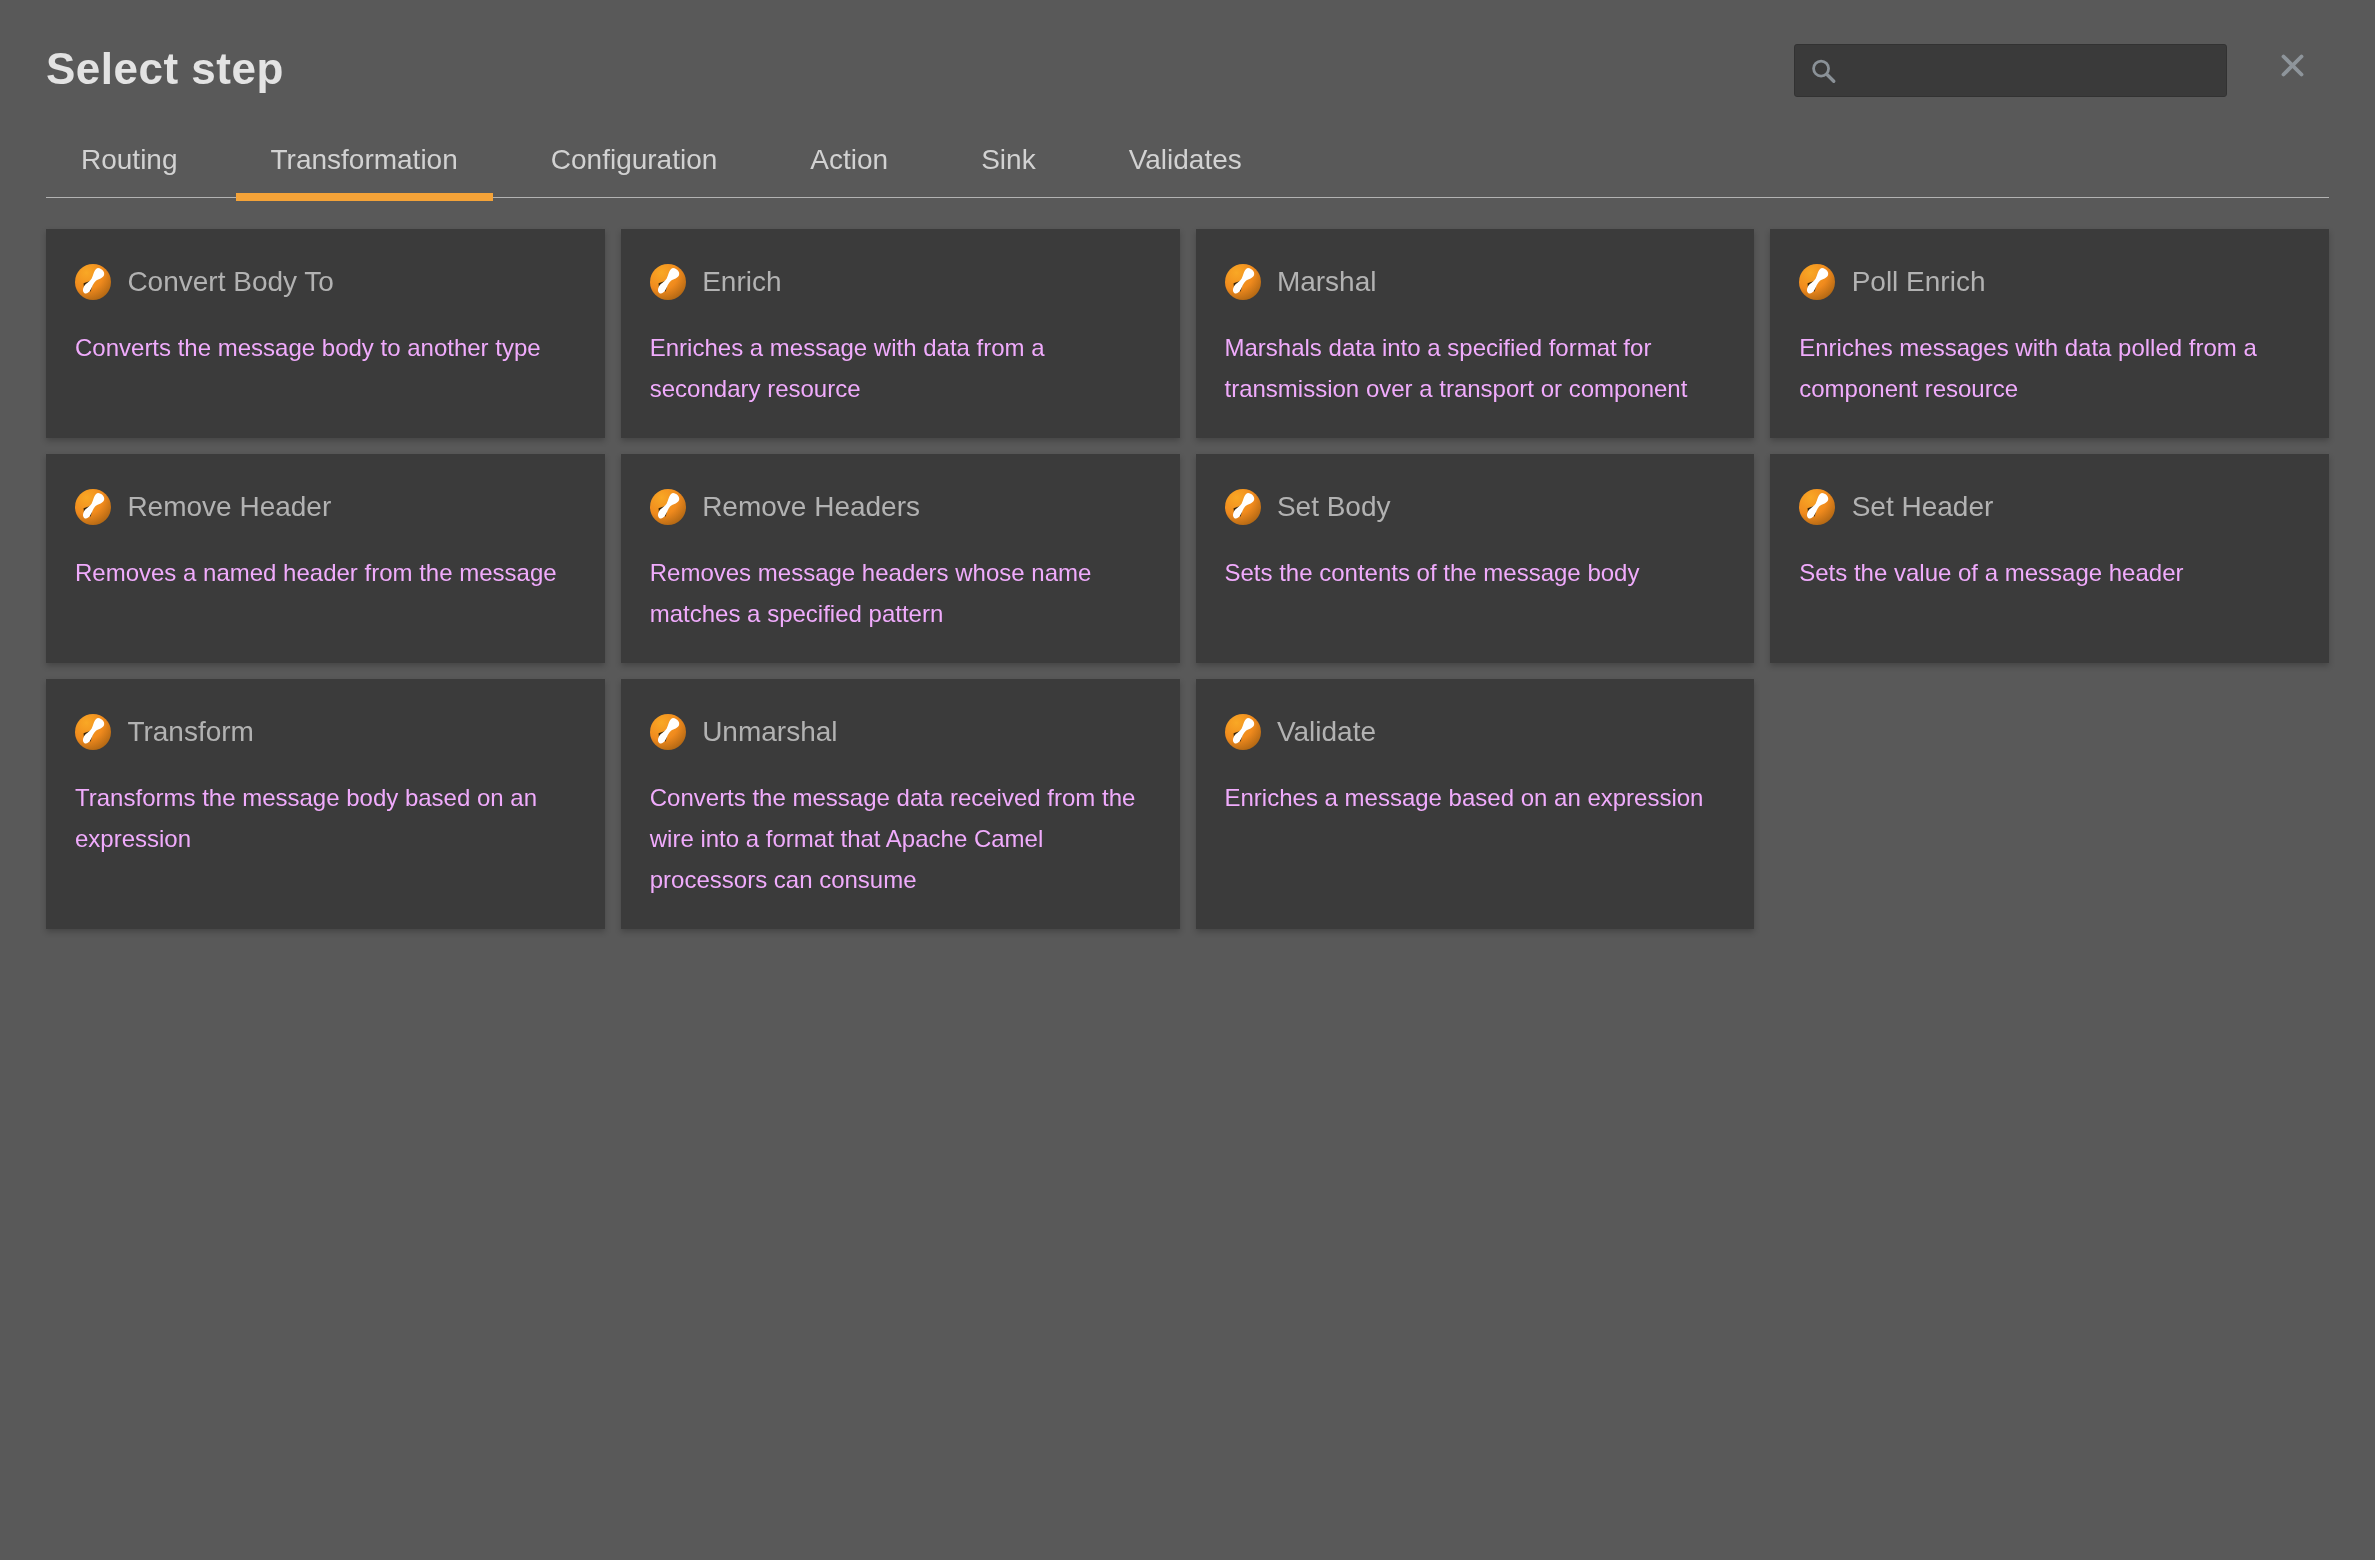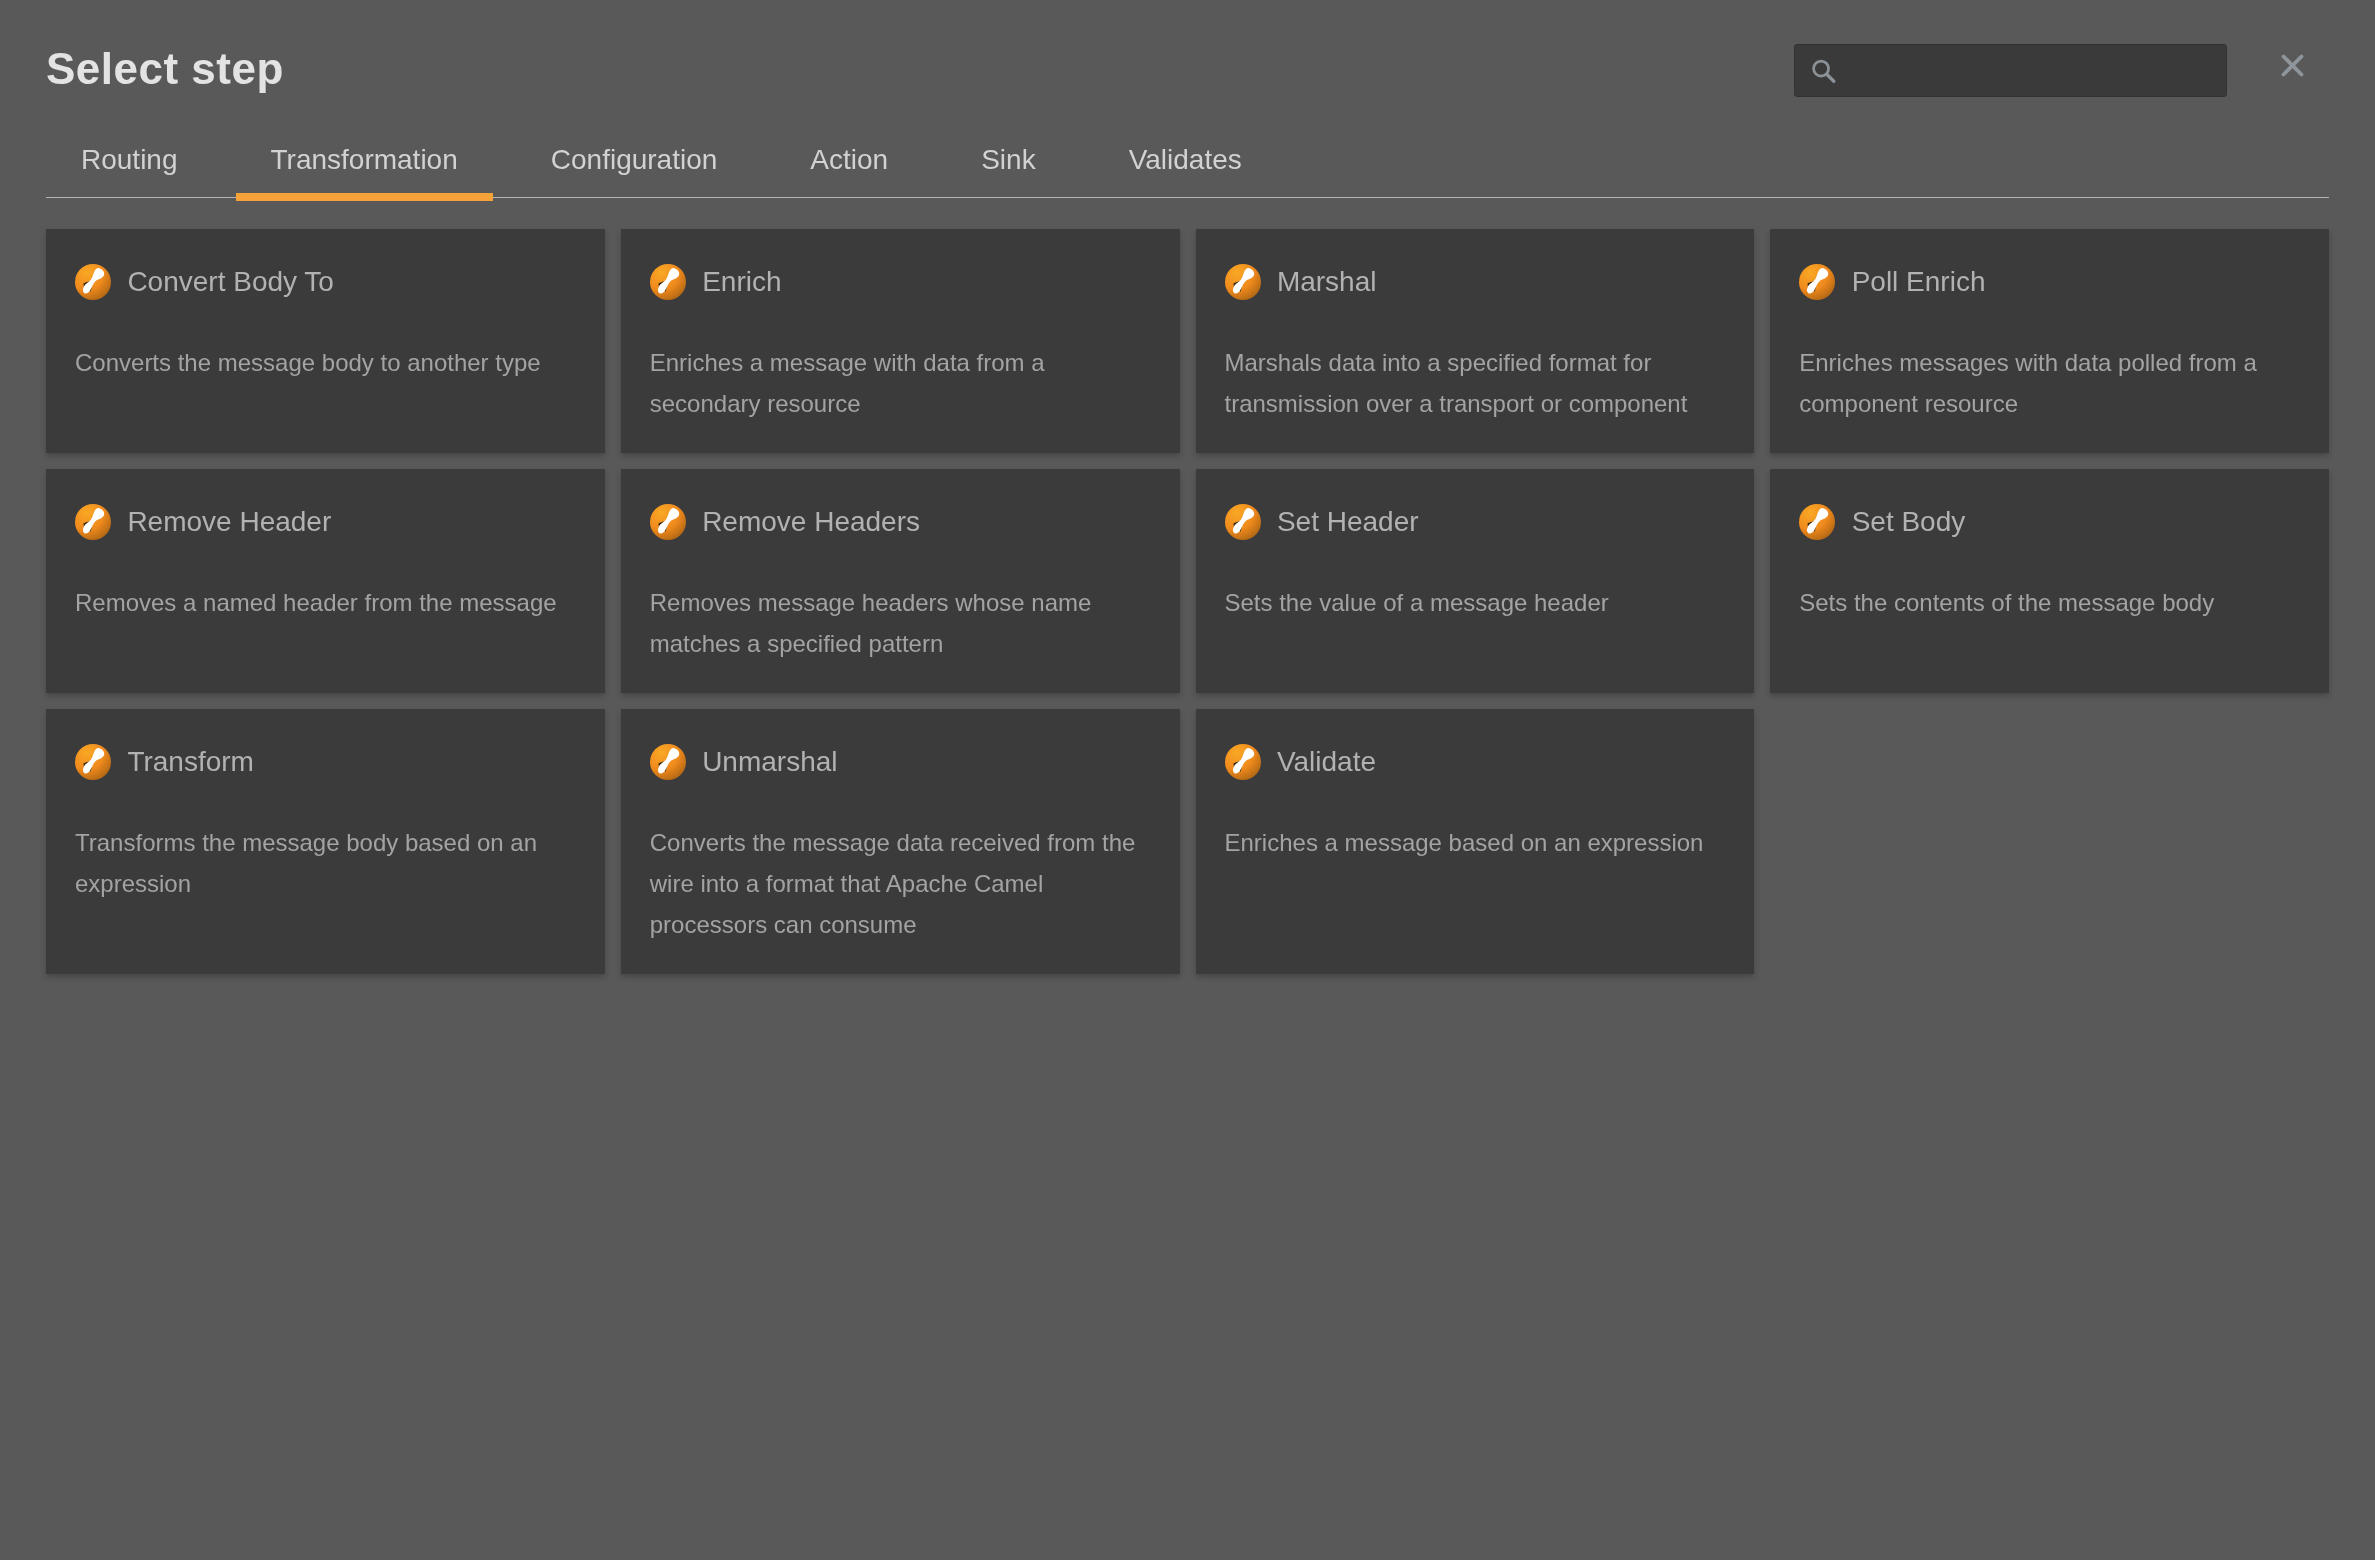--- a/index.html
+++ b/index.html
@@ -102,24 +102,24 @@
     display:flex;
     align-items:center;
     gap:16.4px;
   }
   .card-head svg { width:36px; height:36px; flex:0 0 auto; }
   .card-title {
     font-size:28px;
     color:#B2B2B2;
   }
   .card-desc {
-    margin-top:42px;
+    margin-top:27px;
     font-size:24px;
     line-height:41px;
-    color:#a3a3a3;
+    color:#f0abfc;
   }
   .hidden-defs { position:absolute; width:0; height:0; overflow:hidden; }
 </style>
 </head>
 <body>
 
 <svg class="hidden-defs" aria-hidden="true">
   <defs>
     <radialGradient id="camelGrad" cx="32%" cy="24%" r="95%">
       <stop offset="0%" stop-color="#F9A825"></stop>
@@ -273,56 +273,56 @@
     <path fill="#3A2508" d="M9.5 21.5 L20.5 17.5 L17.5 30.5 L10 28 Z"></path>
     <path fill="#FFFFFF" d="M25.5 4.5
       C30.5 5.2 33.4 9 32.2 12.4
       C31 15.8 26.5 16.2 23.3 18.6
       C20.2 21 19.3 25.5 16.8 29.5
       C15.2 32.1 12.2 33.6 10.2 32.1
       C8.2 30.6 8.7 27 10.2 24.4
       C12.2 21.2 16.3 19.9 18.4 16.4
       C20.5 12.9 21.3 5 25.5 4.5 Z"></path>
   </svg>
+        <span class="card-title">Set Body</span>
+      </div>
+      <p class="card-desc">Sets the contents of the message body</p>
+    </div>
+    <div class="card">
+      <div class="card-head">
+        <svg viewBox="0 0 40 40">
+    <circle cx="20" cy="20" r="20" fill="url(#camelGrad)"></circle>
+    <path fill="#3A2508" d="M9.5 21.5 L20.5 17.5 L17.5 30.5 L10 28 Z"></path>
+    <path fill="#FFFFFF" d="M25.5 4.5
+      C30.5 5.2 33.4 9 32.2 12.4
+      C31 15.8 26.5 16.2 23.3 18.6
+      C20.2 21 19.3 25.5 16.8 29.5
+      C15.2 32.1 12.2 33.6 10.2 32.1
+      C8.2 30.6 8.7 27 10.2 24.4
+      C12.2 21.2 16.3 19.9 18.4 16.4
+      C20.5 12.9 21.3 5 25.5 4.5 Z"></path>
+  </svg>
         <span class="card-title">Set Header</span>
       </div>
       <p class="card-desc">Sets the value of a message header</p>
     </div>
     <div class="card">
       <div class="card-head">
         <svg viewBox="0 0 40 40">
     <circle cx="20" cy="20" r="20" fill="url(#camelGrad)"></circle>
     <path fill="#3A2508" d="M9.5 21.5 L20.5 17.5 L17.5 30.5 L10 28 Z"></path>
     <path fill="#FFFFFF" d="M25.5 4.5
       C30.5 5.2 33.4 9 32.2 12.4
       C31 15.8 26.5 16.2 23.3 18.6
       C20.2 21 19.3 25.5 16.8 29.5
       C15.2 32.1 12.2 33.6 10.2 32.1
       C8.2 30.6 8.7 27 10.2 24.4
       C12.2 21.2 16.3 19.9 18.4 16.4
       C20.5 12.9 21.3 5 25.5 4.5 Z"></path>
   </svg>
-        <span class="card-title">Set Body</span>
-      </div>
-      <p class="card-desc">Sets the contents of the message body</p>
-    </div>
-    <div class="card">
-      <div class="card-head">
-        <svg viewBox="0 0 40 40">
-    <circle cx="20" cy="20" r="20" fill="url(#camelGrad)"></circle>
-    <path fill="#3A2508" d="M9.5 21.5 L20.5 17.5 L17.5 30.5 L10 28 Z"></path>
-    <path fill="#FFFFFF" d="M25.5 4.5
-      C30.5 5.2 33.4 9 32.2 12.4
-      C31 15.8 26.5 16.2 23.3 18.6
-      C20.2 21 19.3 25.5 16.8 29.5
-      C15.2 32.1 12.2 33.6 10.2 32.1
-      C8.2 30.6 8.7 27 10.2 24.4
-      C12.2 21.2 16.3 19.9 18.4 16.4
-      C20.5 12.9 21.3 5 25.5 4.5 Z"></path>
-  </svg>
         <span class="card-title">Transform</span>
       </div>
       <p class="card-desc">Transforms the message body based on an expression</p>
     </div>
     <div class="card">
       <div class="card-head">
         <svg viewBox="0 0 40 40">
     <circle cx="20" cy="20" r="20" fill="url(#camelGrad)"></circle>
     <path fill="#3A2508" d="M9.5 21.5 L20.5 17.5 L17.5 30.5 L10 28 Z"></path>
     <path fill="#FFFFFF" d="M25.5 4.5

